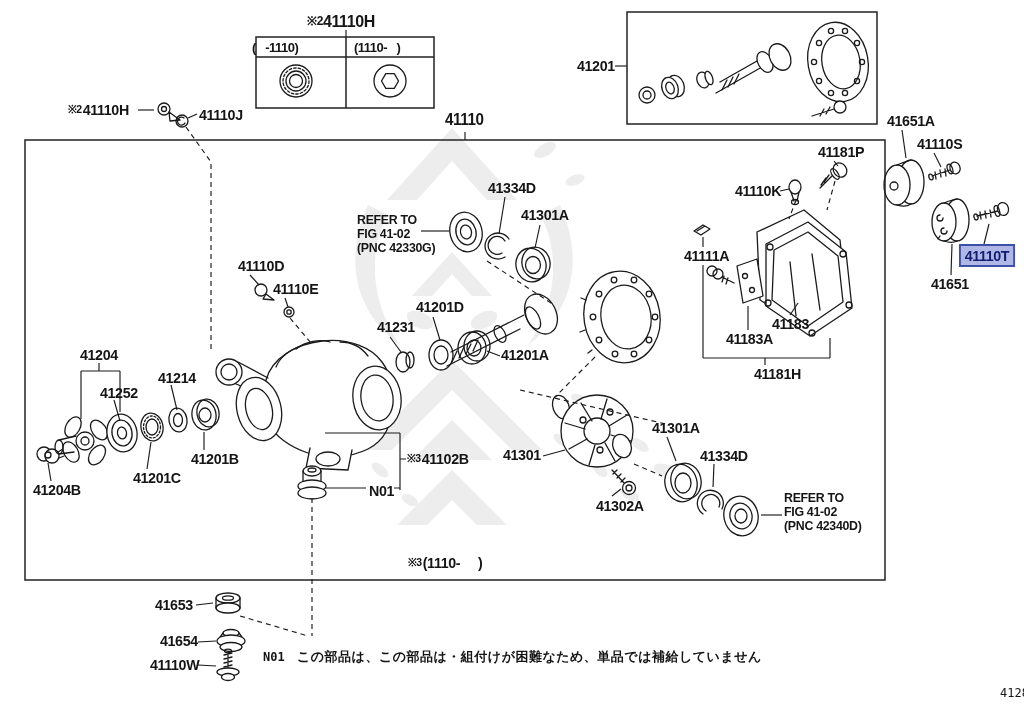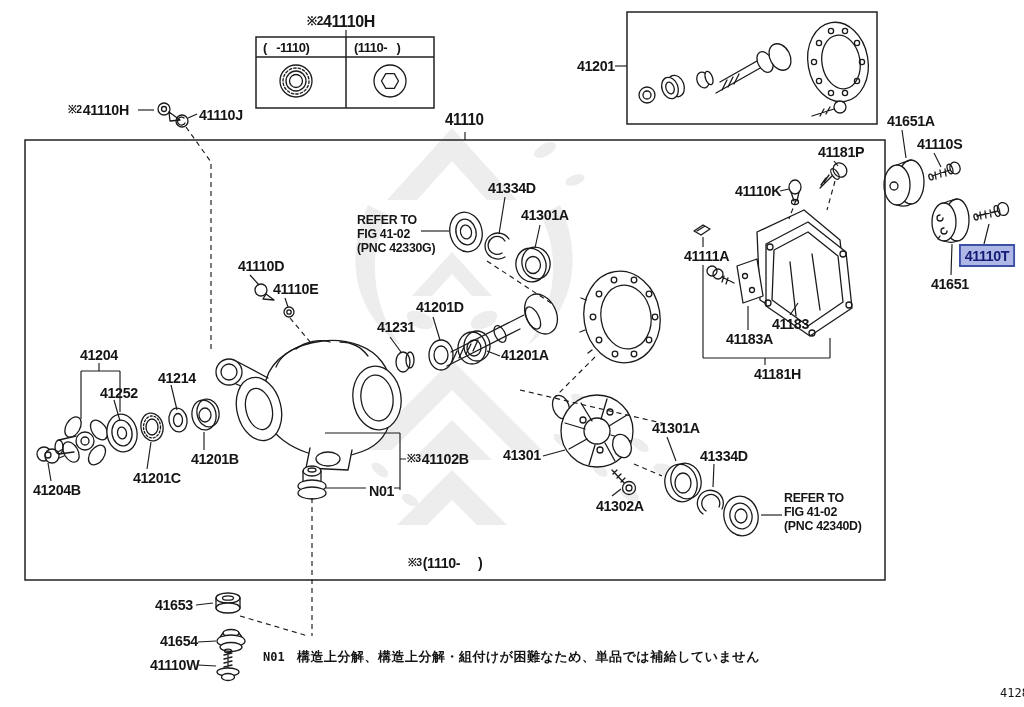--- a/index.html
+++ b/index.html
@@ -9,21 +9,21 @@
   #labels{position:absolute;left:0;top:0;width:100%;height:100%;z-index:3;}
   .plbl{position:absolute;font-weight:700;font-size:15px;letter-spacing:-0.4px;line-height:1;
         white-space:pre;color:#151515;transform:scaleX(.95);transform-origin:left top;}
   .plbl .pre{font-size:11px;margin-right:1px;vertical-align:2px;}
   .plbl.hl{background:#aeb7e6;border:2px solid #3c50a8;color:#131c72;padding:2px 4px;}
   .refer{position:absolute;font-weight:700;font-size:13px;line-height:14px;letter-spacing:-0.3px;
          white-space:pre;transform:scaleX(.95);transform-origin:left top;}
   .tbl-title{position:absolute;left:307px;top:12px;font-weight:700;font-size:16px;letter-spacing:-0.4px;}
   .tbl-title .pre{font-size:12px;vertical-align:2px;}
   .tbl-col{position:absolute;top:40px;font-weight:700;font-size:13px;letter-spacing:-0.5px;white-space:pre;}
-  #col-left{left:263px;} #col-right{left:354px;}
+  #col-left{left:252px;} #col-right{left:354px;}
   .mono{font-family:"DejaVu Sans Mono",monospace;}
   #n01-code{position:absolute;left:263px;top:650px;font-size:12px;font-weight:700;}
   #footer-jp{position:absolute;left:297px;top:648px;font-size:13px;font-weight:700;letter-spacing:.5px;}
   #footer-en{position:absolute;left:297px;top:672px;font-size:11px;}
   #doc-code{position:absolute;left:962px;top:686px;font-size:12px;margin-left:38px;}
 </style>
 </head>
 <body>
 
 <div id="canvas">
@@ -340,21 +340,21 @@
     <rect x="25" y="140" width="860" height="440"></rect>
   </g>
 </svg>
 
 <div id="labels">
   <div class="tbl-title"><span class="pre">※2</span><span>41110H</span></div>
   <div class="tbl-col" id="col-left">(   -1110)</div>
   <div class="tbl-col" id="col-right">(1110-   )</div>
 
   <div id="n01-code" class="mono">N01</div>
-  <div id="footer-jp">構造上分解、構造上分解・組付けが困難なため、単品では補給していません</div>
+  <div id="footer-jp">この部品は、この部品は・組付けが困難なため、単品では補給していません</div>
   <div id="doc-code" class="mono">412868H</div>
 <div class="plbl" style="left: 68px; top: 102px;"><span class="pre">※2</span>41110H</div>
       <div class="plbl" style="left: 199px; top: 107px;">41110J</div>
       <div class="plbl" style="left: 445px; top: 112px; font-size: 16px;">41110</div>
       <div class="plbl" style="left: 577px; top: 58px;">41201</div>
       <div class="plbl" style="left: 488px; top: 180px;">41334D</div>
       <div class="plbl" style="left: 521px; top: 207px;">41301A</div>
       <div class="plbl" style="left: 238px; top: 258px;">41110D</div>
       <div class="plbl" style="left: 273px; top: 281px;">41110E</div>
       <div class="plbl" style="left: 416px; top: 299px;">41201D</div>

